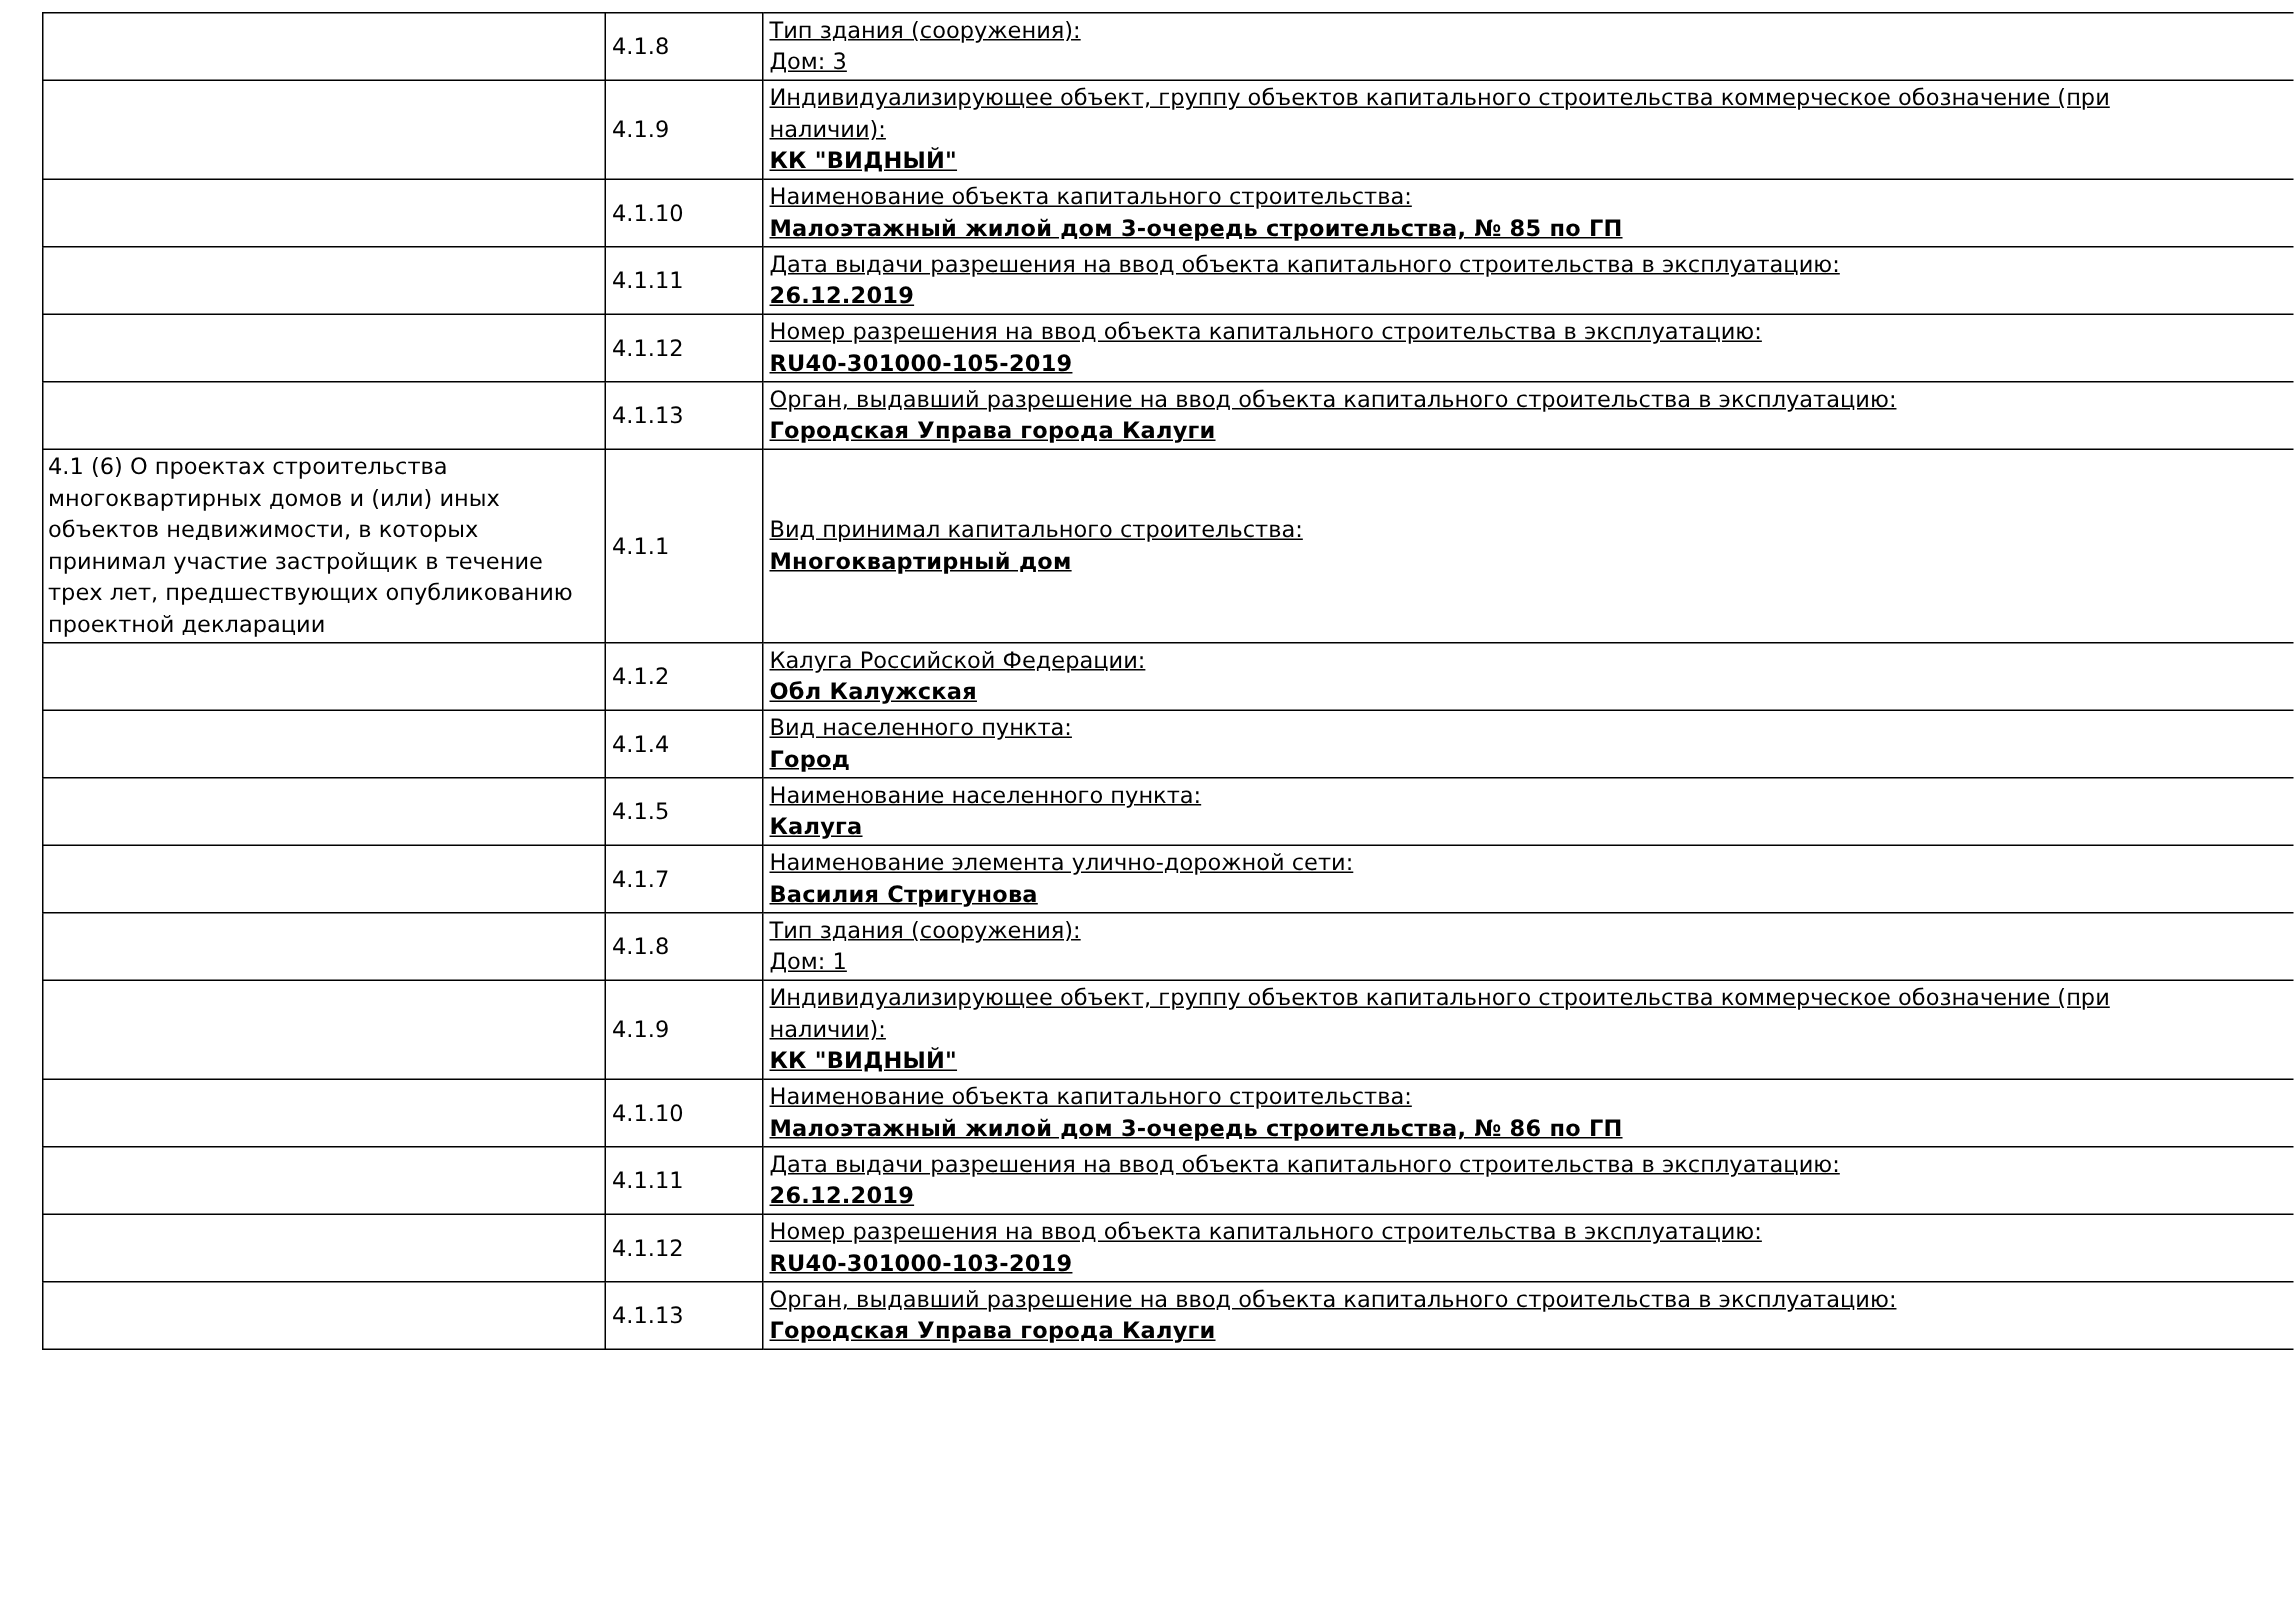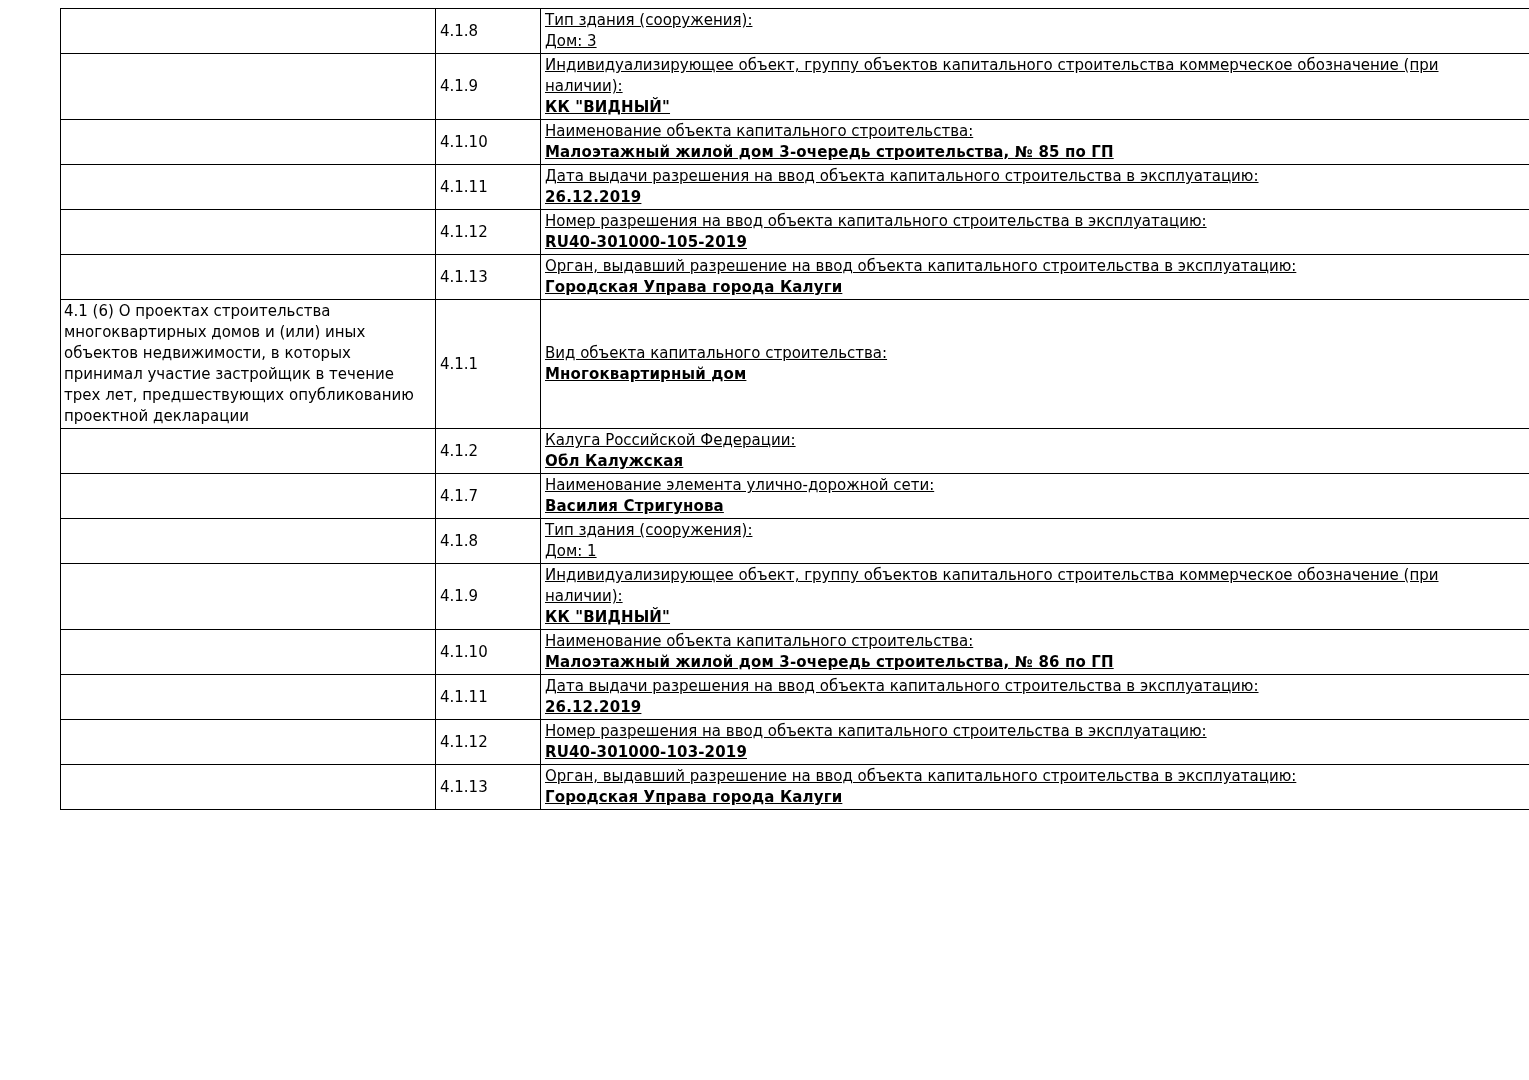--- a/index.html
+++ b/index.html
@@ -11,21 +11,20 @@
     width: 1529px;
     height: 1080px;
     font-family: "DejaVu Sans", sans-serif;
     font-size: 15px;
     color: #000000;
     overflow: hidden;
   }
   .page {
     padding: 8px 12px 0 28px;
     box-sizing: border-box;
-    margin-left: 32px;
   }
   table.decl-table {
     border-collapse: collapse;
     width: 1503px;
     table-layout: fixed;
   }
   table.decl-table td {
     border: 1.5px solid #000000;
     line-height: 21px;
     vertical-align: middle;
@@ -111,30 +110,46 @@
     <td class="col-code">4.1.13</td>
     <td class="col-content">
       <div class="field-label">Орган, выдавший разрешение на ввод объекта капитального строительства в эксплуатацию:</div>
       <div class="field-value">Городская Управа города Калуги</div>
     </td>
   </tr>
         <tr>
     <td class="col-section">4.1 (6) О проектах строительства многоквартирных домов и (или) иных объектов недвижимости, в которых принимал участие застройщик в течение трех лет, предшествующих опубликованию проектной декларации</td>
     <td class="col-code">4.1.1</td>
     <td class="col-content">
-      <div class="field-label">Вид объекта капитального строительства:</div>
+      <div class="field-label">Вид принимал капитального строительства:</div>
       <div class="field-value">Многоквартирный дом</div>
     </td>
   </tr>
         <tr>
     <td class="col-section"></td>
     <td class="col-code">4.1.2</td>
     <td class="col-content">
       <div class="field-label">Калуга Российской Федерации:</div>
       <div class="field-value">Обл Калужская</div>
+    </td>
+  </tr>
+        <tr>
+    <td class="col-section"></td>
+    <td class="col-code">4.1.4</td>
+    <td class="col-content">
+      <div class="field-label">Вид населенного пункта:</div>
+      <div class="field-value">Город</div>
+    </td>
+  </tr>
+        <tr>
+    <td class="col-section"></td>
+    <td class="col-code">4.1.5</td>
+    <td class="col-content">
+      <div class="field-label">Наименование населенного пункта:</div>
+      <div class="field-value">Калуга</div>
     </td>
   </tr>
         <tr>
     <td class="col-section"></td>
     <td class="col-code">4.1.7</td>
     <td class="col-content">
       <div class="field-label">Наименование элемента улично-дорожной сети:</div>
       <div class="field-value">Василия Стригунова</div>
     </td>
   </tr>

